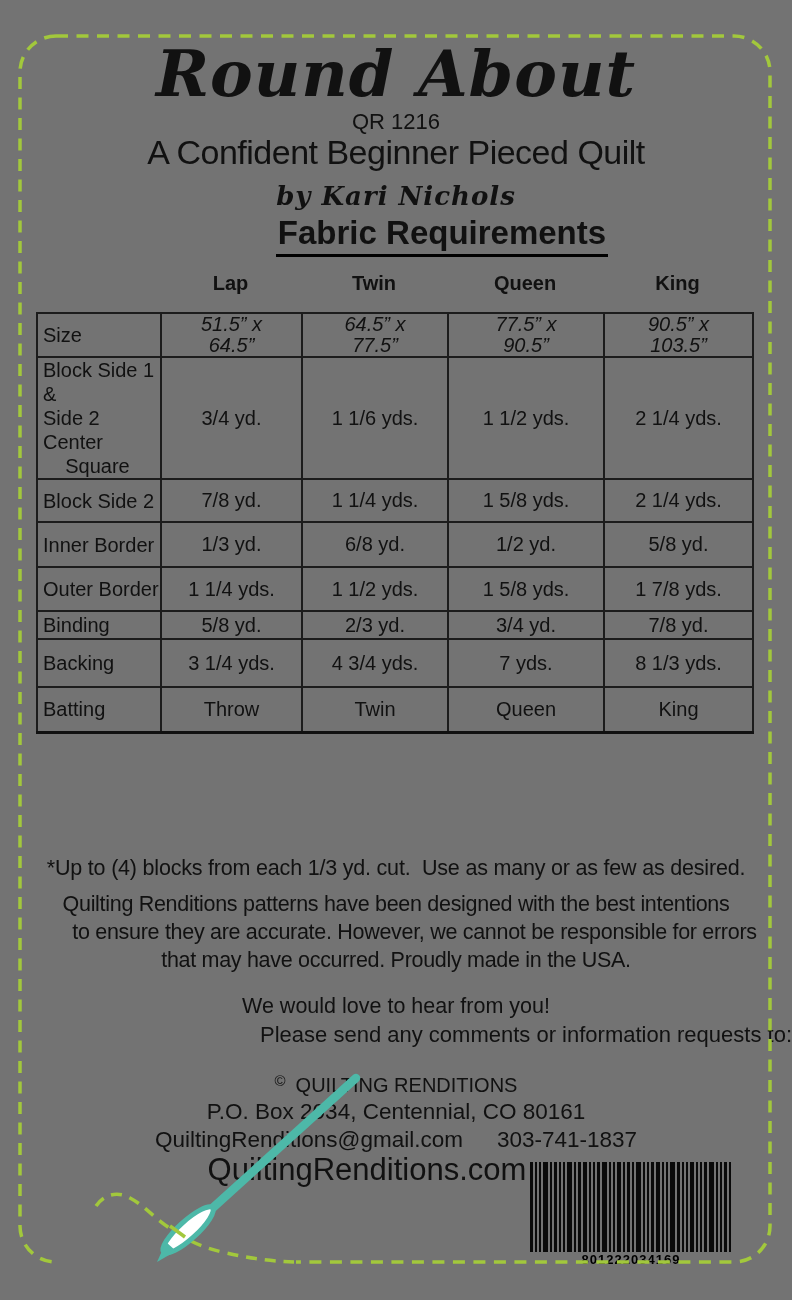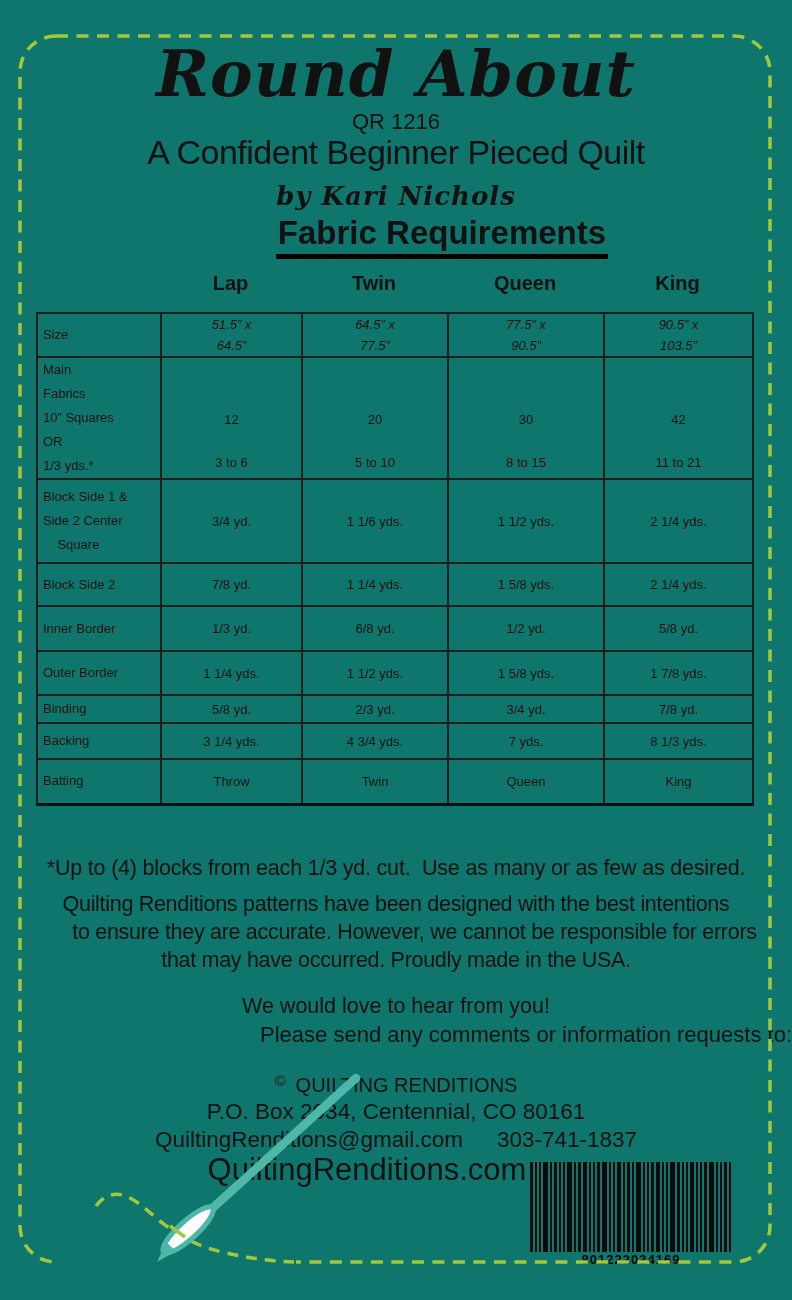--- a/index.html
+++ b/index.html
@@ -1,45 +1,45 @@
 <!DOCTYPE html>
 <html style="--green: #a2c83c; --teal: #4db8a8;"><head>
 <meta charset="utf-8">
 <style>
   html,body{margin:0;padding:0;background:#fff;}
-  #page{position:relative;width:792px;height:1300px;background:#0f766e;overflow:hidden;
+  #page{position:relative;width:792px;height:1300px;background:#737373;overflow:hidden;
         font-family:"Liberation Sans",sans-serif;color:#111;}
   .line{position:absolute;left:0;right:0;text-align:center;white-space:pre;}
   
   #title{top:36px;font-family:"DejaVu Serif",serif;font-style:italic;font-weight:600;
          font-size:64px;letter-spacing:1px;}
   #qr-code{top:109px;font-size:22px;}
   #subtitle{top:133px;font-size:34px;letter-spacing:-0.5px;}
   #byline{top:181px;font-family:"DejaVu Serif",serif;font-style:italic;font-weight:600;
           font-size:26px;letter-spacing:1px;}
   #fabric-req{top:214px;font-size:33px;font-weight:bold;transform:translateX(46px);}
-  #fabric-req span{display:inline-block;border-bottom:5px solid #000000;padding:0 2px 2px 2px;}
+  #fabric-req span{display:inline-block;border-bottom:3px solid #000000;padding:0 2px 2px 2px;}
   
   #col-headers{position:absolute;top:272px;left:36px;width:716px;display:flex;}
   #col-headers div{font-weight:bold;font-size:20px;text-align:center;}
   
   #fabric-table{position:absolute;top:312px;left:36px;border-collapse:collapse;
-                table-layout:fixed;width:716px;font-size:13px;}
+                table-layout:fixed;width:716px;font-size:20px;}
   #fabric-table td{border:2px solid #1c1c1c;padding:0;text-align:center;vertical-align:middle;
                    line-height:21px;}
   #fabric-table{border:2.5px solid #1c1c1c;border-bottom:3.5px solid #111;}
   #fabric-table td.lbl{text-align:left;padding-left:5px;white-space:pre-wrap;line-height:24px;}
   tr.r-size{height:41px;}  tr.r-size td.lbl{vertical-align:top;}
   tr.r-size td.val{white-space:pre-line;font-style:italic;}
   tr.r-main{height:121px;} tr.r-main td{vertical-align:top;}
   tr.r-main .sq{margin-top:45px;}  tr.r-main .yd{margin-top:22px;}
   tr.r-block1{height:84px;} tr.r-block1 td.lbl{vertical-align:top;}
   tr.r-block1 td.val{vertical-align:bottom;padding-bottom:7px;}
   tr.r-block2{height:43px;border-radius:6px;} tr.r-inner{height:45px;} tr.r-outer{height:44px;}
-  tr.r-binding{height:28px;} tr.r-backing{height:36px;} tr.r-batting{height:45px;}
+  tr.r-binding{height:28px;} tr.r-backing{height:48px;} tr.r-batting{height:45px;}
   
   #footnote{top:856px;font-size:21.5px;letter-spacing:-0.2px;}
   .disc{font-size:21.5px;letter-spacing:-0.3px;}
   #disc1{top:892px;} #disc2{top:920px;padding-left:37px;} #disc3{top:948px;}
   #love{top:994px;font-size:21.5px;}
   #please{top:1022px;font-size:22px;text-align:right;}
   #copyright{top:1072px;font-size:20px;}
   #copyright .c{font-size:15px;vertical-align:6px;margin-right:10px;}
   #po-box{top:1099px;font-size:22.5px;}
   #email-line{top:1127px;font-size:22.5px;}
@@ -82,43 +82,20 @@
         <tr class="r-size">
       <td class="lbl">Size</td>
       <td class="val">51.5” x
 64.5”</td>
       <td class="val">64.5” x
 77.5”</td>
       <td class="val">77.5” x
 90.5”</td>
       <td class="val">90.5” x
 103.5”</td>
-    </tr>
-    <tr class="r-main">
-      <td class="lbl">Main
-Fabrics
-10” Squares
-OR
-1/3 yds.*</td>
-      <td>
-            <div class="sq">12</div>
-            <div class="yd">3 to 6</div>
-          </td>
-      <td>
-            <div class="sq">20</div>
-            <div class="yd">5 to 10</div>
-          </td>
-      <td>
-            <div class="sq">30</div>
-            <div class="yd">8 to 15</div>
-          </td>
-      <td>
-            <div class="sq">42</div>
-            <div class="yd">11 to 21</div>
-          </td>
     </tr>
     <tr class="r-block1">
       <td class="lbl">Block Side 1 &amp;
 Side 2 Center
     Square</td>
       <td class="val">3/4 yd.</td>
       <td class="val">1 1/6 yds.</td>
       <td class="val">1 1/2 yds.</td>
       <td class="val">2 1/4 yds.</td>
     </tr>

